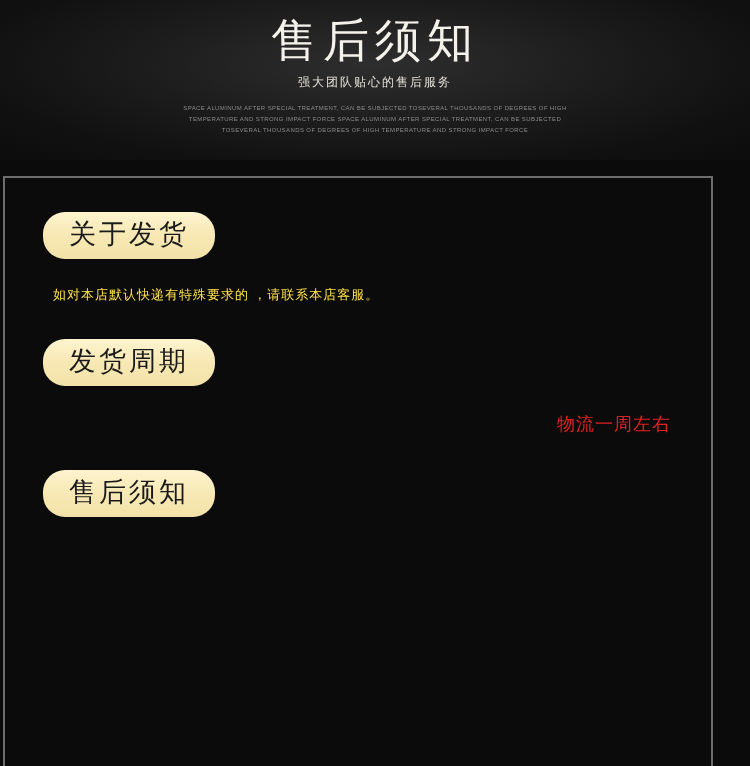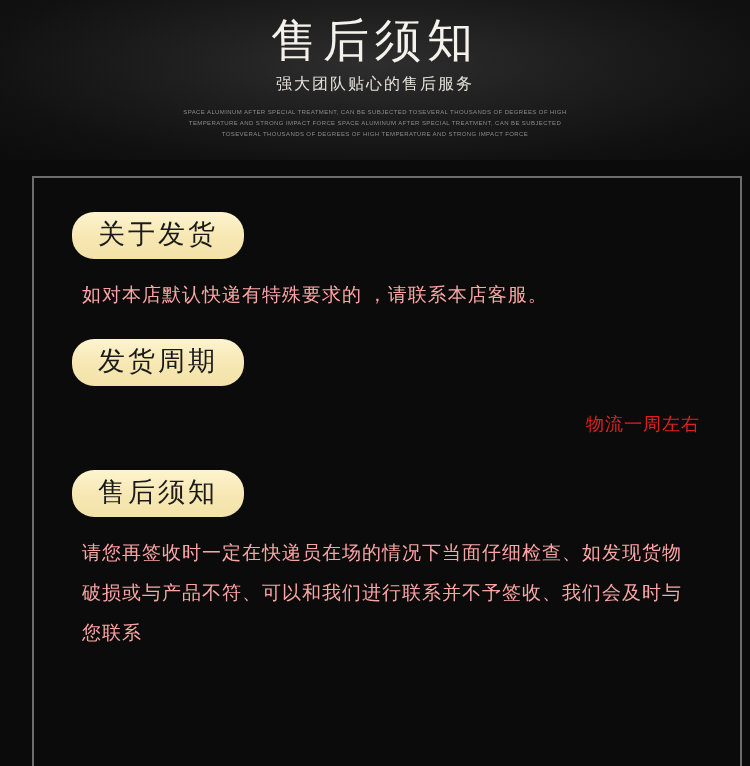--- a/index.html
+++ b/index.html
@@ -35,21 +35,21 @@
     font-size: 46px;
     line-height: 1;
     letter-spacing: 6px;
     color: #f5f2ec;
     padding-top: 18px;
     font-weight: normal;
   }
   .header-sub {
     text-align: center;
     font-family: Liberation Serif, serif;
-    font-size: 16px;
+    font-size: 12px;
     letter-spacing: 2px;
     color: #e6e2da;
     margin-top: 10px;
   }
   .header-en {
     margin: 12px auto 0 auto;
     width: 520px;
     text-align: center;
     font-size: 6px;
     line-height: 11px;
@@ -58,21 +58,21 @@
     text-transform: uppercase;
   }
 
   
   .body-wrap {
     position: relative;
     width: 750px;
     height: 606px;
     background: #0b0b0b;
     box-sizing: border-box;
-    padding: 16px 20px 0 32px;
+    padding: 16px 20px 0 3px;
   }
   .frame {
     box-sizing: border-box;
     width: 710px;
     height: 592px;
     border: 2px solid #6d6d6d;
     padding: 34px 40px 0 38px;
     position: relative;
     overflow: hidden;
   }
@@ -88,22 +88,22 @@
     line-height: 1;
     letter-spacing: 3px;
     color: #1a1a1a;
     white-space: nowrap;
   }
   .section {
     margin-bottom: 4px;
   }
   .section-body {
     font-family: "Liberation Serif", serif;
-    color: #fca5a5;
-    font-size: 19px;
+    color: #fde047;
+    font-size: 13px;
     line-height: 40px;
     letter-spacing: 1px;
     margin: 16px 0 24px 10px;
     max-width: 640px;
   }
   .section-body.red {
     color: #e02020;
     font-size: 18px;
     margin-top: 18px;
     margin-bottom: 26px;
@@ -133,20 +133,19 @@
         <div class="section-body">如对本店默认快递有特殊要求的 ，请联系本店客服。</div>
       </div>
 
       <div class="section">
         <div class="pill">发货周期</div>
         <div class="section-body red">物流一周左右</div>
       </div>
 
       <div class="section">
         <div class="pill">售后须知</div>
-        <div class="section-body">请您再签收时一定在快递员在场的情况下当面仔细检查、如发现货物破损或与产品不符、可以和我们进行联系并不予签收、我们会及时与您联系</div>
       </div>
 
 
     </div>
   </div>
 
 </div>
 
 </body></html>

